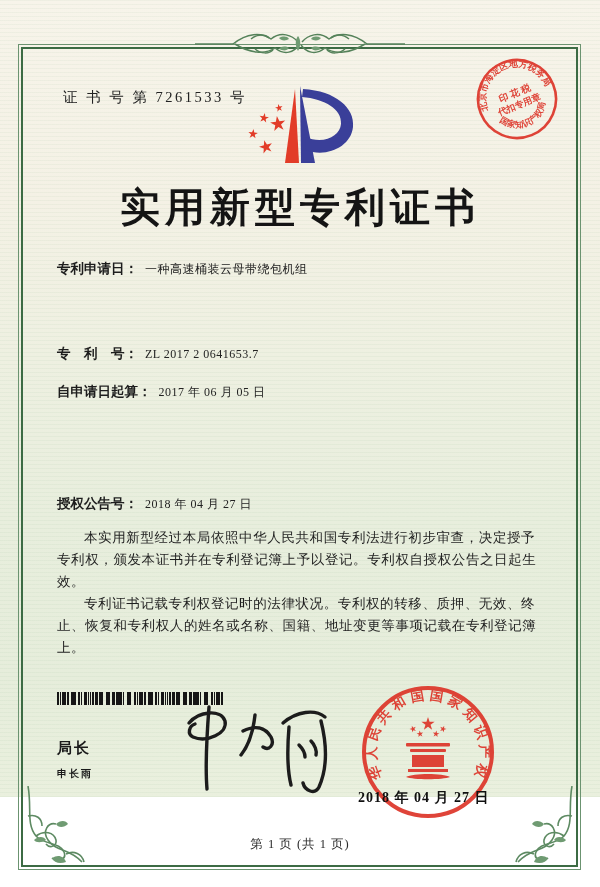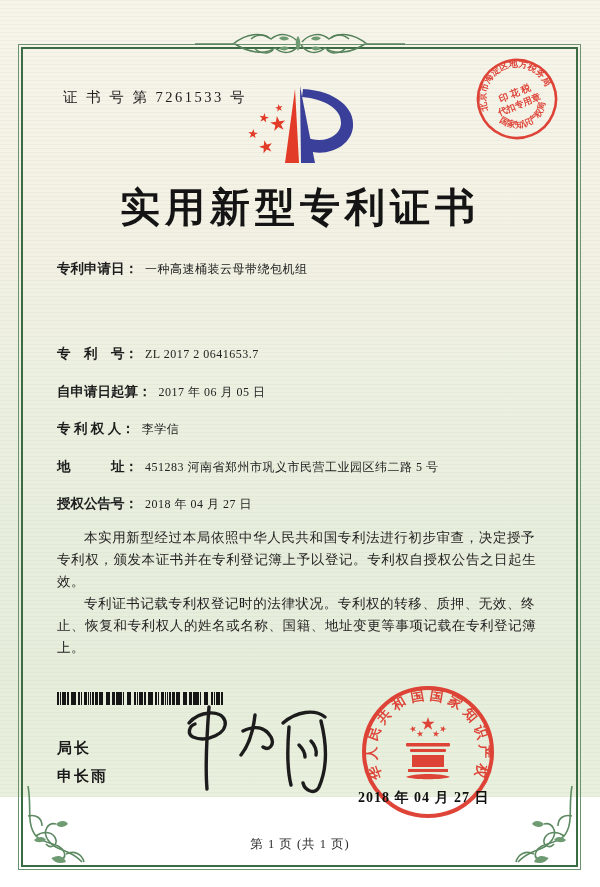--- a/index.html
+++ b/index.html
@@ -25,21 +25,21 @@
   .paras{left:57px;top:527px;width:487px;color:#1f1f1f;}
   .paras p{margin:0;text-indent:2em;font-size:13.5px;line-height:22px;letter-spacing:0.6px;}
   .barcode{left:57px;top:692px;width:166px;height:13px;
     background:
       repeating-linear-gradient(90deg,#161616 0 2px,transparent 2px 3px,#161616 3px 4px,transparent 4px 7px),
       repeating-linear-gradient(90deg,#161616 0 1px,transparent 1px 5px,#161616 5px 8px,transparent 8px 11px);
   }
   .officer-title{left:57px;top:739px;font-family:Liberation Sans, sans-serif;
       font-weight:bold;font-size:15px;color:#1b1b1b;letter-spacing:2px;}
   .officer-name{left:57px;top:767px;font-family:"Liberation Sans","DejaVu Sans",sans-serif;
-      font-weight:bold;font-size:15px;color:#1b1b1b;letter-spacing:2px;}
+      font-weight:bold;font-size:10px;color:#1b1b1b;letter-spacing:2px;}
   .issue-date{left:358px;top:789px;width:150px;font-size:14px;font-weight:bold;
       color:#101010;letter-spacing:1px;z-index:5;}
   .page-footer{left:0;top:836px;width:100%;text-align:center;font-size:12.5px;
       color:#2a2a2a;letter-spacing:1px;}
   svg{display:block;}
   .tax-seal{left:465px;top:47px;transform:rotate(-22deg);opacity:0.92;}
   .cnipa-seal{left:353px;top:677px;opacity:0.92;}
   .logo{left:248px;top:78px;}
   .signature{left:163px;top:693px;}
   .corner-bl{left:22px;top:786px;}
@@ -148,26 +148,20 @@
   <div class="abs title">实用新型专利证书</div>
 
   <div class="abs field-row" style="top:259px">
     <span class="flabel">专利申请日：</span><span class="fvalue">一种高速桶装云母带绕包机组</span>
   </div>
   <div class="abs field-row" style="top:344px">
     <span class="flabel">专　利　号：</span><span class="fvalue">ZL 2017 2 0641653.7</span>
   </div>
   <div class="abs field-row" style="top:382px">
     <span class="flabel">自申请日起算：</span><span class="fvalue">2017 年 06 月 05 日</span>
-  </div>
-  <div class="abs field-row" style="top:419px">
-    <span class="flabel">专 利 权 人：</span><span class="fvalue">李学信</span>
-  </div>
-  <div class="abs field-row" style="top:457px">
-    <span class="flabel">地　　　址：</span><span class="fvalue">451283 河南省郑州市巩义市民营工业园区纬二路 5 号</span>
   </div>
   <div class="abs field-row" style="top:494px">
     <span class="flabel">授权公告号：</span><span class="fvalue">2018 年 04 月 27 日</span>
   </div>
 
   <div class="abs paras">
     <p>本实用新型经过本局依照中华人民共和国专利法进行初步审查，决定授予专利权，颁发本证书并在专利登记簿上予以登记。专利权自授权公告之日起生效。</p>
     <p>专利证书记载专利权登记时的法律状况。专利权的转移、质押、无效、终止、恢复和专利权人的姓名或名称、国籍、地址变更等事项记载在专利登记簿上。</p>
   </div>
 

